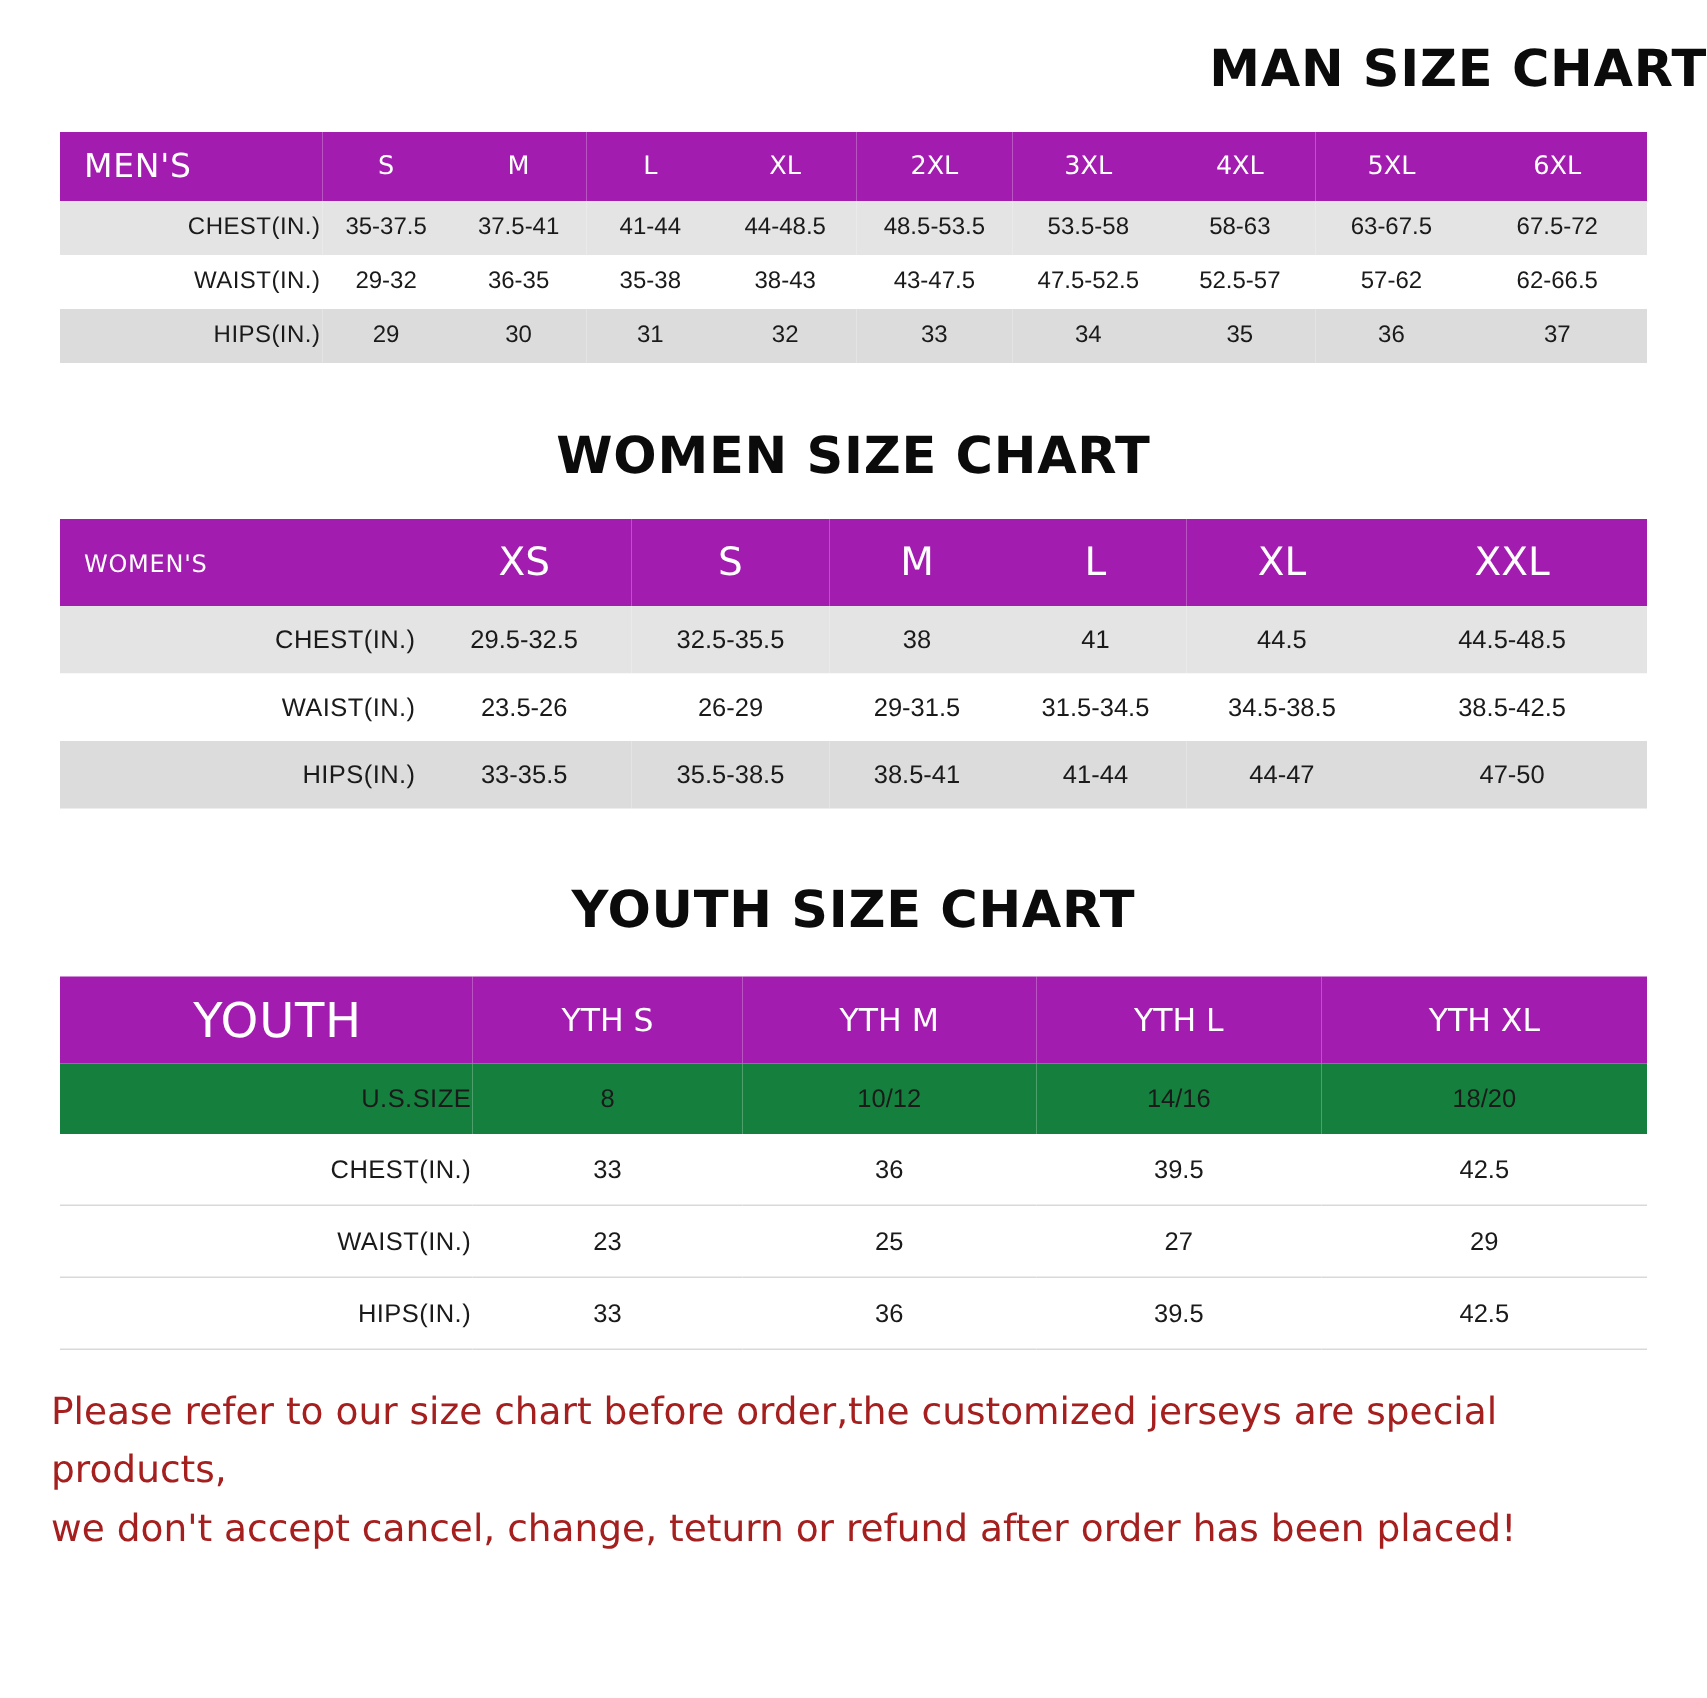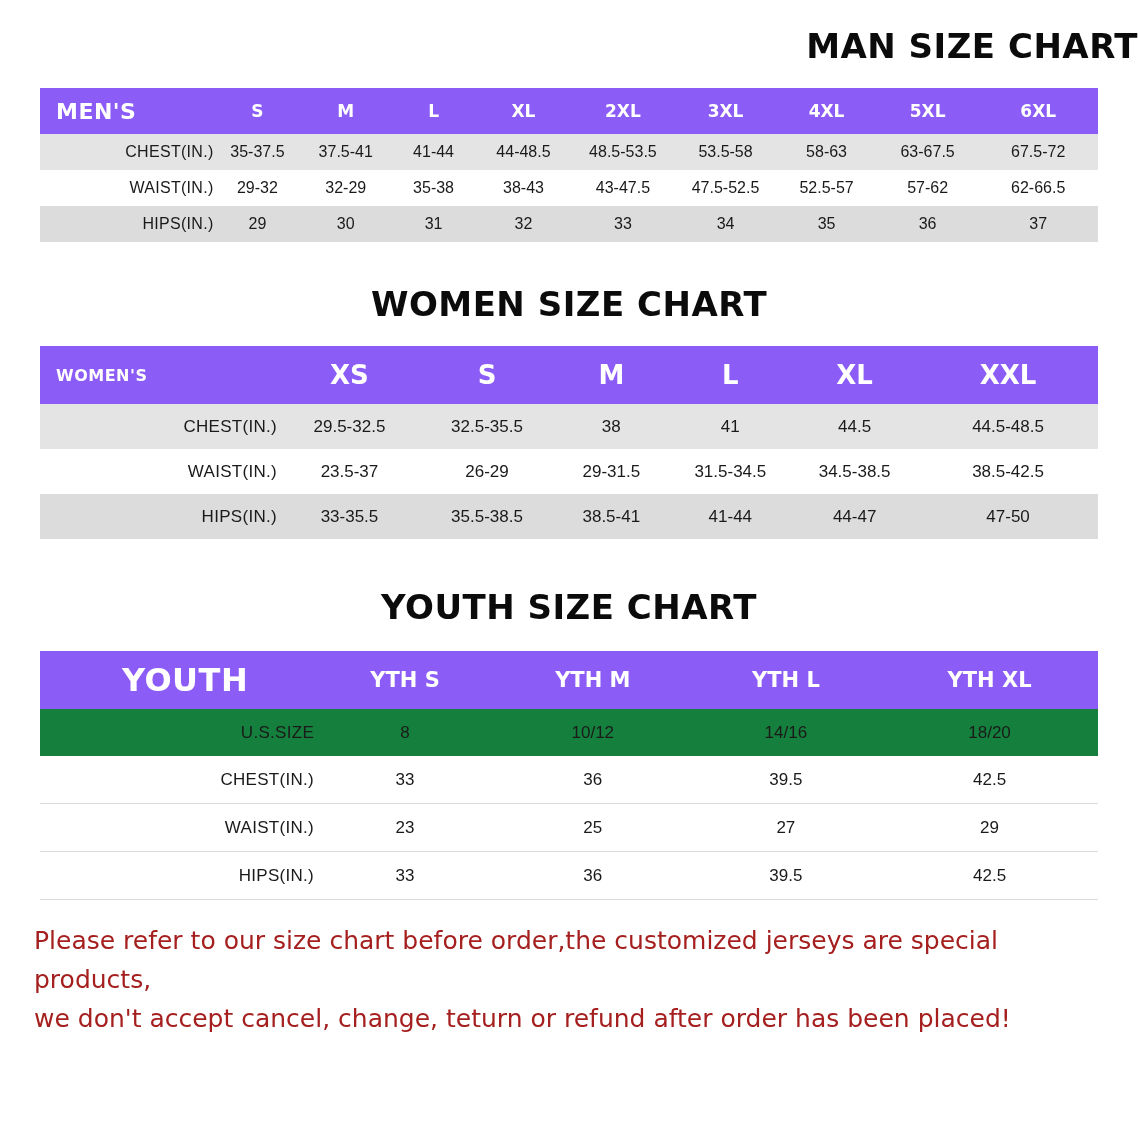--- a/index.html
+++ b/index.html
@@ -54,24 +54,24 @@
   
   .table-wrap {
     margin: 0 40px;
   }
   table {
     width: 100%;
     border-collapse: collapse;
     table-layout: fixed;
   }
   thead th {
-    background: #8b5cf6;
+    background: #a21caf;
     color: #ffffff;
     font-family: "DejaVu Sans", sans-serif;
-    font-weight: 700;
+    font-weight: 400;
     text-align: center;
   }
   .men-table thead th { height: 44px; font-size: 17px; }
   .men-table thead th.rowhead {
     text-align: left;
     padding-left: 16px;
     font-size: 22px;
     letter-spacing: 0.5px;
   }
   .women-table thead th { height: 56px; font-size: 26px; }
@@ -167,21 +167,21 @@
           <td>44-48.5</td>
           <td>48.5-53.5</td>
           <td>53.5-58</td>
           <td>58-63</td>
           <td>63-67.5</td>
           <td>67.5-72</td>
         </tr>
         <tr class="zebra-b">
           <td class="rowlabel">WAIST(IN.)</td>
           <td>29-32</td>
-          <td>32-29</td>
+          <td>36-35</td>
           <td>35-38</td>
           <td>38-43</td>
           <td>43-47.5</td>
           <td>47.5-52.5</td>
           <td>52.5-57</td>
           <td>57-62</td>
           <td>62-66.5</td>
         </tr>
         <tr class="zebra-c">
           <td class="rowlabel">HIPS(IN.)</td>
@@ -227,21 +227,21 @@
           <td class="rowlabel">CHEST(IN.)</td>
           <td>29.5-32.5</td>
           <td>32.5-35.5</td>
           <td>38</td>
           <td>41</td>
           <td>44.5</td>
           <td>44.5-48.5</td>
         </tr>
         <tr class="zebra-b">
           <td class="rowlabel">WAIST(IN.)</td>
-          <td>23.5-37</td>
+          <td>23.5-26</td>
           <td>26-29</td>
           <td>29-31.5</td>
           <td>31.5-34.5</td>
           <td>34.5-38.5</td>
           <td>38.5-42.5</td>
         </tr>
         <tr class="zebra-c">
           <td class="rowlabel">HIPS(IN.)</td>
           <td>33-35.5</td>
           <td>35.5-38.5</td>

